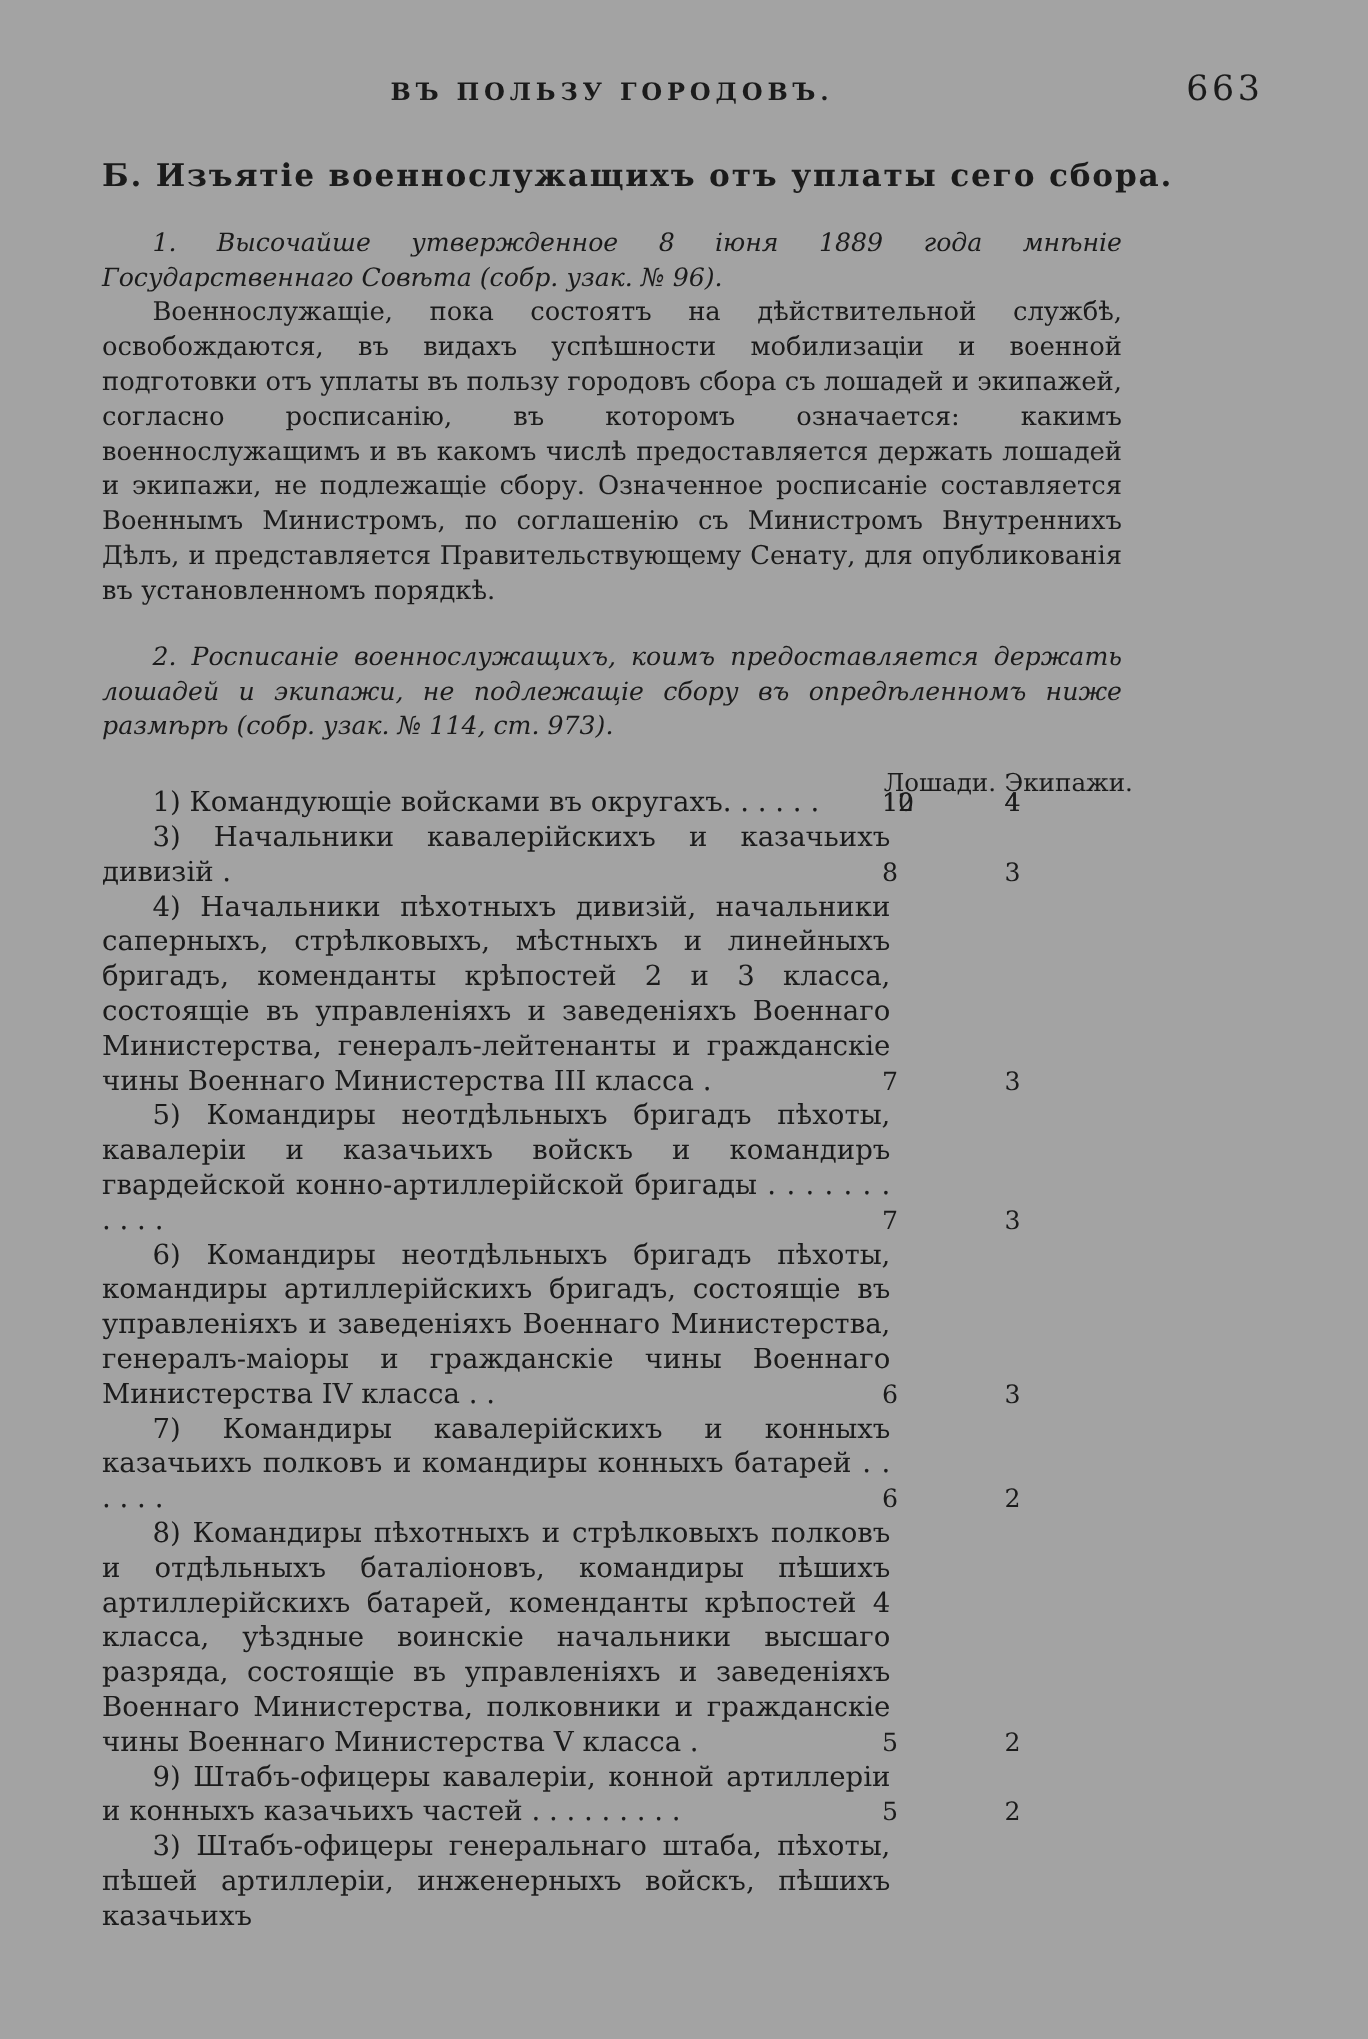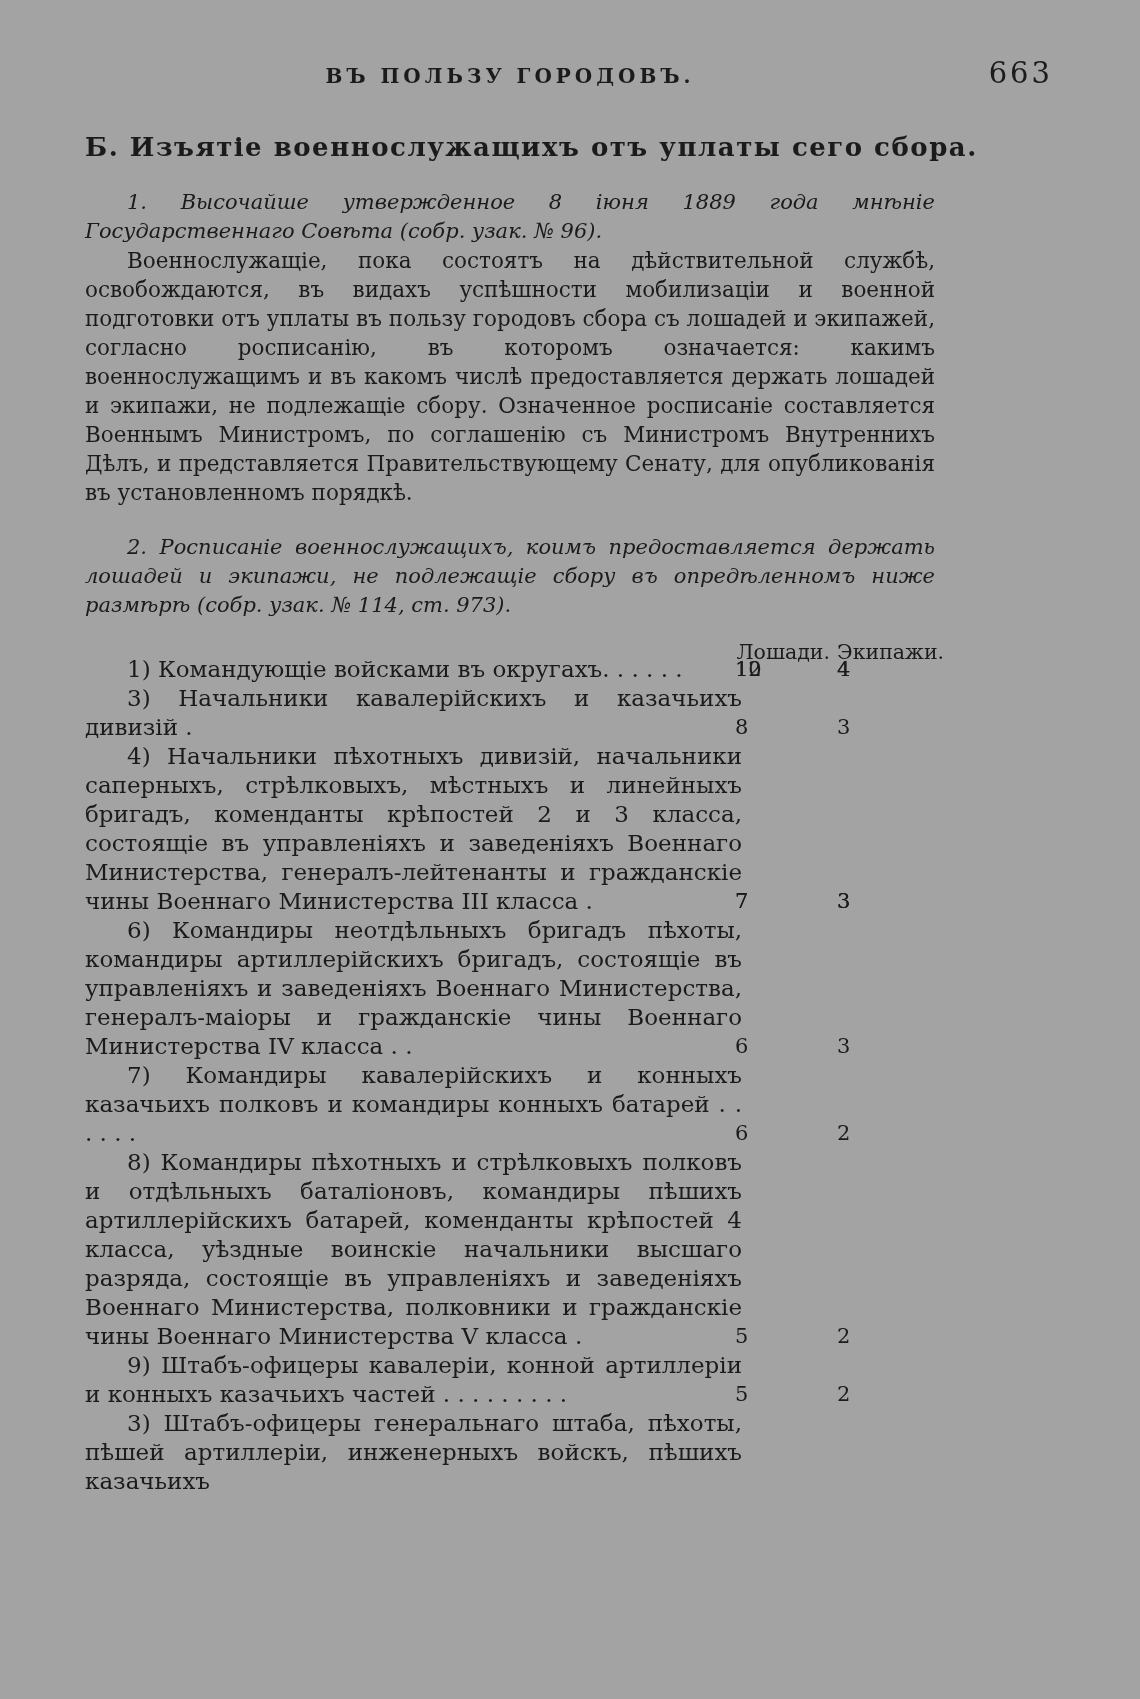--- a/index.html
+++ b/index.html
@@ -122,20 +122,21 @@
       <span class="num col-carriages-pos">3</span>
     </div>
 
     <div class="row">
       <p class="row-text">4) Начальники пѣхотныхъ дивизій, начальники саперныхъ, стрѣлковыхъ, мѣстныхъ и линейныхъ бригадъ, коменданты крѣпостей 2 и 3 класса, состоящіе въ управленіяхъ и заведеніяхъ Военнаго Министерства, генералъ-лейтенанты и гражданскіе чины Военнаго Министерства III класса .</p>
       <span class="num col-horses-pos">7</span>
       <span class="num col-carriages-pos">3</span>
     </div>
 
     <div class="row">
+      <p class="row-text">5) Командиры неотдѣльныхъ бригадъ пѣхоты, кавалеріи и казачьихъ войскъ и командиръ гвардейской конно-артиллерійской бригады . . . . . . . . . . .</p>
       <span class="num col-horses-pos">7</span>
       <span class="num col-carriages-pos">3</span>
     </div>
 
     <div class="row">
       <p class="row-text">6) Командиры неотдѣльныхъ бригадъ пѣхоты, командиры артиллерійскихъ бригадъ, состоящіе въ управленіяхъ и заведеніяхъ Военнаго Министерства, генералъ-маіоры и гражданскіе чины Военнаго Министерства IV класса . .</p>
       <span class="num col-horses-pos">6</span>
       <span class="num col-carriages-pos">3</span>
     </div>
 

